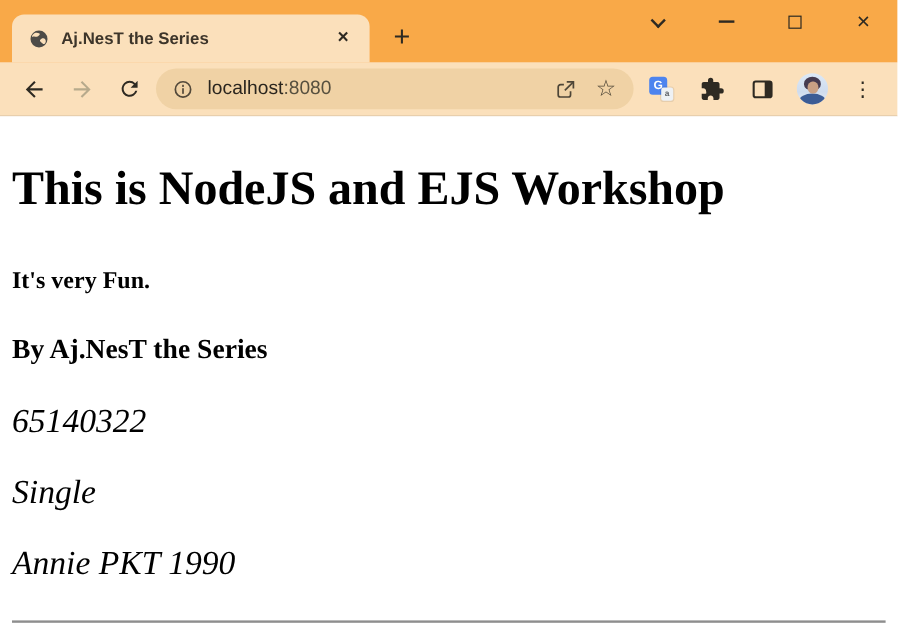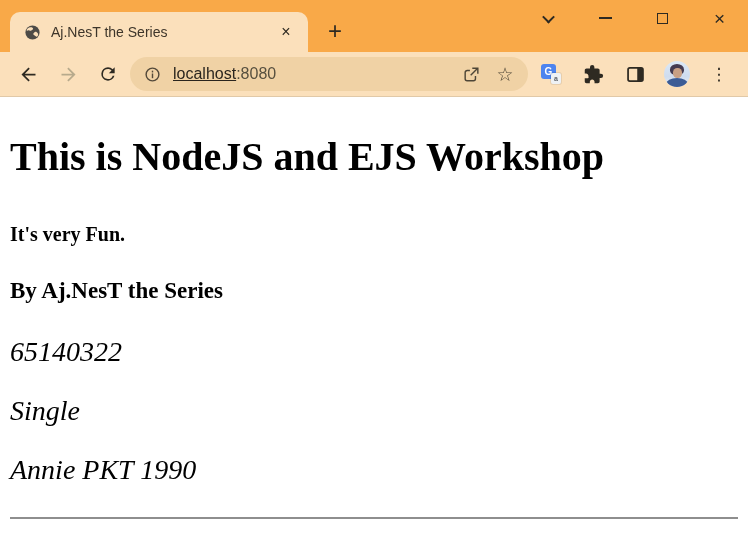--- a/index.html
+++ b/index.html
@@ -9,21 +9,21 @@
   }
   *{box-sizing:border-box;margin:0;padding:0;}
   html,body{width:748px;height:536px;overflow:hidden;}
   body{font-family:"Liberation Sans",sans-serif;background:#fff;}
   .window{width:748px;height:536px;position:relative;background:#fff;}
 
   
   .titlebar{position:relative;height:52px;background:var(--titlebar);}
   .tab{position:absolute;left:10px;top:12px;width:298px;height:40px;
        background:var(--surface);border-radius:10px 10px 0 0;
-       display:flex;align-items:center;padding:0 10px;cursor:default;}
+       display:flex;align-items:center;padding:0 10px;cursor:default;font-weight:bold;}
   .tab-favicon{width:17px;height:17px;margin:0 10px 0 4px;flex:none;display:flex;}
   .tab-title{font-size:14px;color:#3D352A;white-space:nowrap;overflow:hidden;
        text-overflow:ellipsis;flex:1;}
   .tab-close{flex:none;width:20px;height:20px;border-radius:50%;display:flex;
        align-items:center;justify-content:center;font-size:16px;color:#2E2A22;
        margin-right:2px;cursor:pointer;}
   .newtab-btn{position:absolute;left:321px;top:17px;width:28px;height:28px;
        display:flex;align-items:center;justify-content:center;font-size:24px;
        font-weight:500;color:#2E2A22;border-radius:50%;cursor:pointer;line-height:1;}
   .win-controls{position:absolute;right:0;top:0;height:36px;display:flex;align-items:center;}
@@ -37,21 +37,21 @@
 
   
   .toolbar{height:45px;background:var(--surface);display:flex;align-items:center;
        padding:0 8px;border-bottom:1px solid rgba(0,0,0,0.10);}
   .nav-btn{width:40px;height:36px;display:flex;align-items:center;justify-content:center;
        border-radius:50%;cursor:pointer;flex:none;}
   .omnibox{flex:1;height:34px;background:var(--omnibox);border-radius:17px;
        display:flex;align-items:center;padding:0 10px 0 14px;margin:0 2px;cursor:text;min-width:0;}
   .omni-info{flex:none;display:flex;margin-right:12px;}
   .url{font-size:16px;white-space:nowrap;overflow:hidden;flex:1;min-width:0;}
-  .url .host{color:var(--url-host);text-decoration:underline;}
+  .url .host{color:var(--url-host);}
   .url .port{color:var(--url-port);}
   .omni-act{flex:none;width:26px;height:26px;display:flex;align-items:center;
        justify-content:center;margin-left:8px;cursor:pointer;}
   .star{font-size:19px;color:#4E4637;line-height:1;}
   .tool-btn{width:42px;height:36px;display:flex;align-items:center;justify-content:center;
        cursor:pointer;flex:none;}
   .translate{position:relative;width:20px;height:20px;}
   .tr-main{position:absolute;left:0;top:0;width:15px;height:15px;background:var(--accent-blue);
        border-radius:3px;color:#fff;font-size:10px;font-weight:bold;display:flex;
        align-items:center;justify-content:center;}

